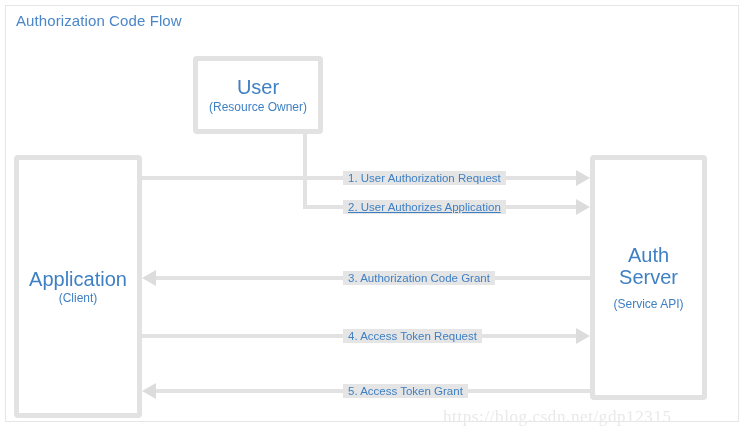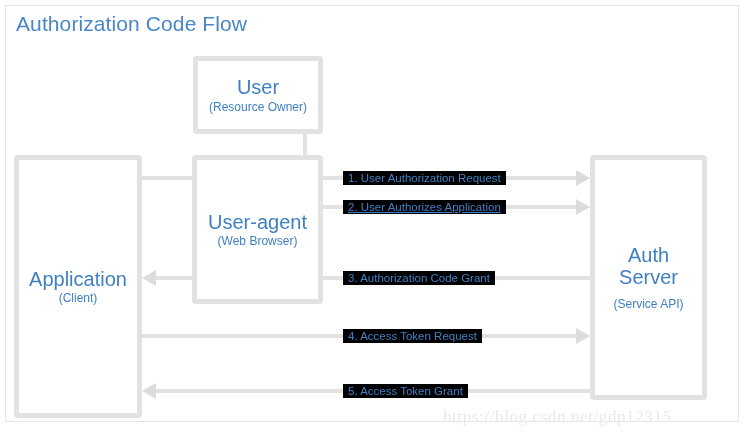--- a/index.html
+++ b/index.html
@@ -28,21 +28,21 @@
     height: 417px;
     border: 1px solid #e6e6e6;
     box-sizing: border-box;
     background: #ffffff;
   }
   
   .title {
     position: absolute;
     left: 16px;
     top: 12px;
-    font-size: 21px;
+    font-size: 15px;
     color: #4a86c8;
     letter-spacing: 0.1px;
     white-space: nowrap;
   }
   
   .node {
     position: absolute;
     background: #ffffff;
     border: 5px solid #e2e2e2;
     border-radius: 4px;
@@ -116,21 +116,21 @@
     border-top: 8px solid transparent;
     border-bottom: 8px solid transparent;
     border-right: 14px solid #dcdcdc;
     z-index: 3;
   }
   
   .step-label {
     position: absolute;
     font-size: 11.5px;
     color: #3f80c4;
-    background: #000000;
+    background: #e5e5e5;
     padding: 0 5px;
     white-space: nowrap;
     z-index: 5;
     line-height: 14px;
     height: 14px;
   }
   
   .watermark {
     position: absolute;
     left: 443px;
@@ -166,24 +166,20 @@
   <div class="arrow-right" style="left:576px; top:328px;"></div>
 
   <div class="hline" style="left:152px; top:389px; width:440px;"></div>
   <div class="arrow-left" style="left:142px; top:383px;"></div>
 
   <div class="node" id="node-user">
     <div class="node-title">User</div>
     <div class="node-sub">(Resource Owner)</div>
   </div>
 
-  <div class="node" id="node-useragent">
-    <div class="node-title">User-agent</div>
-    <div class="node-sub">(Web Browser)</div>
-  </div>
 
   <div class="node" id="node-application">
     <div class="node-title">Application</div>
     <div class="node-sub">(Client)</div>
   </div>
 
   <div class="node" id="node-authserver">
     <div class="node-title">Auth
 Server</div>
     <div class="node-sub">(Service API)</div>

